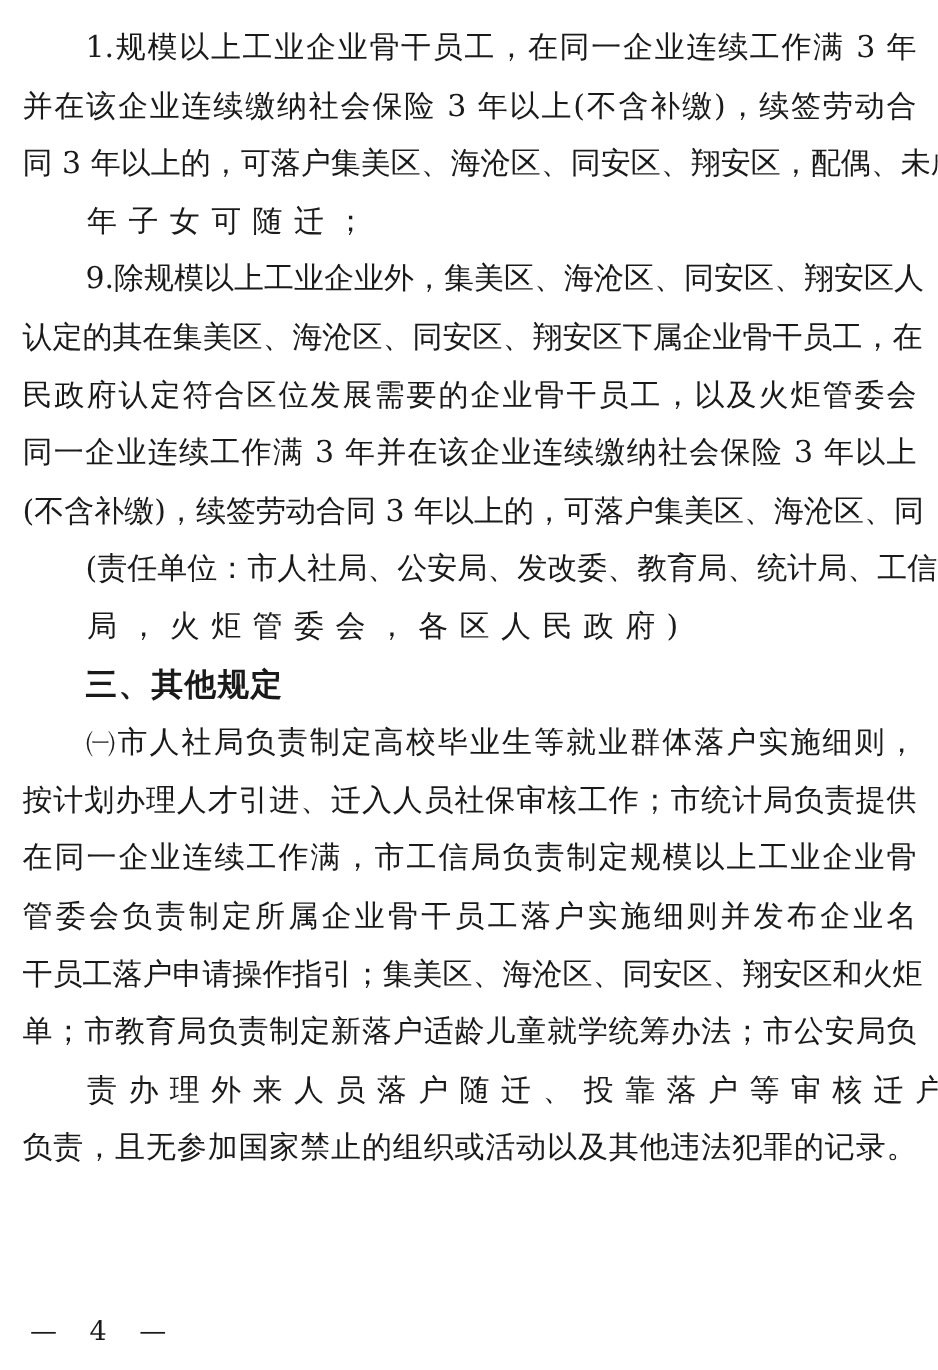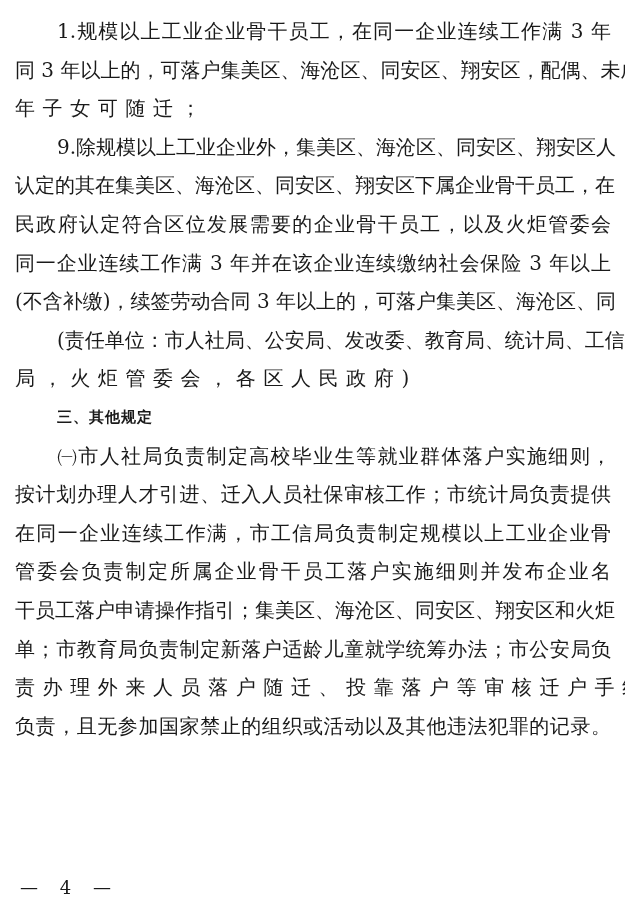--- a/index.html
+++ b/index.html
@@ -30,26 +30,27 @@
     text-align: justify;
     text-align-last: justify;
     letter-spacing: 0;
   }
   .line.indent {
     padding-left: 42px;
   }
   .line.last {
     text-align-last: left;
     letter-spacing: 7.6px;
+    margin-left: 43px;
   }
   .heading {
     display: block;
     height: 38.6px;
     line-height: 38.6px;
-    font-size: 15px;
+    font-size: 21px;
     font-weight: bold;
     font-family: "DejaVu Sans", "Liberation Sans", sans-serif;
     padding-left: 42px;
     letter-spacing: 1px;
   }
   .page-number {
     position: absolute;
     left: 20px;
     top: 876px;
     font-size: 18px;
@@ -58,20 +59,21 @@
     white-space: pre;
   }
 </style>
 </head>
 <body>
 
 <div class="page">
 
   <div>
     <span class="line indent">1.规模以上工业企业骨干员工，在同一企业连续工作满 3 年</span>
+    <span class="line">并在该企业连续缴纳社会保险 3 年以上(不含补缴)，续签劳动合</span>
     <span class="line">同 3 年以上的，可落户集美区、海沧区、同安区、翔安区，配偶、未成</span>
     <span class="line last">年子女可随迁；</span>
   </div>
 
   <div>
     <span class="line indent">9.除规模以上工业企业外，集美区、海沧区、同安区、翔安区人</span>
     <span class="line">认定的其在集美区、海沧区、同安区、翔安区下属企业骨干员工，在</span>
     <span class="line">民政府认定符合区位发展需要的企业骨干员工，以及火炬管委会</span>
     <span class="line">同一企业连续工作满 3 年并在该企业连续缴纳社会保险 3 年以上</span>
     <span class="line">(不含补缴)，续签劳动合同 3 年以上的，可落户集美区、海沧区、同</span>

